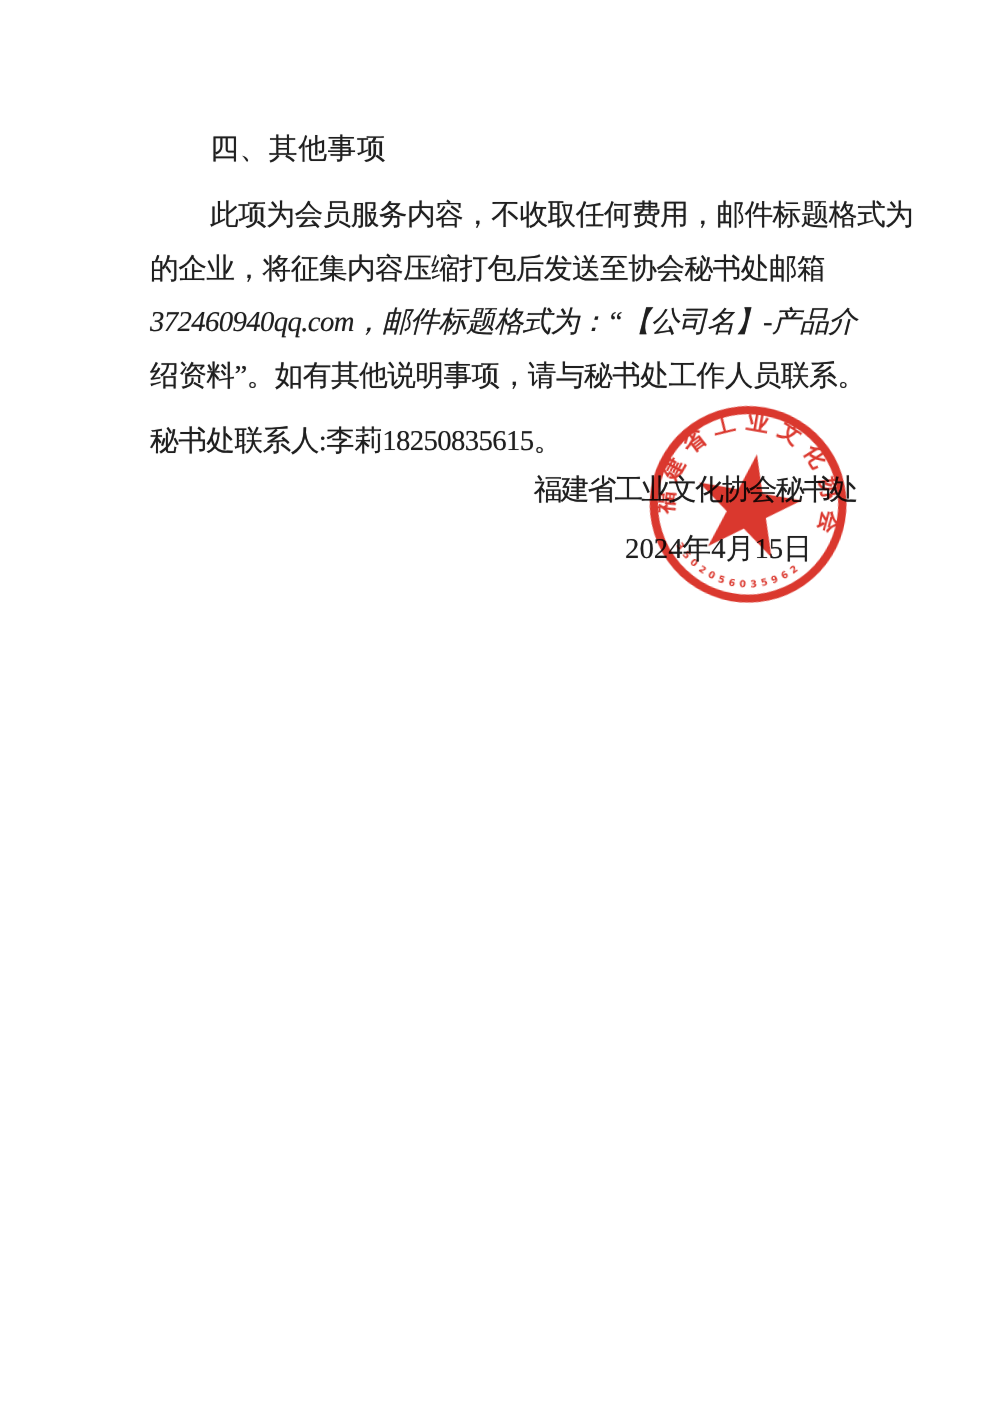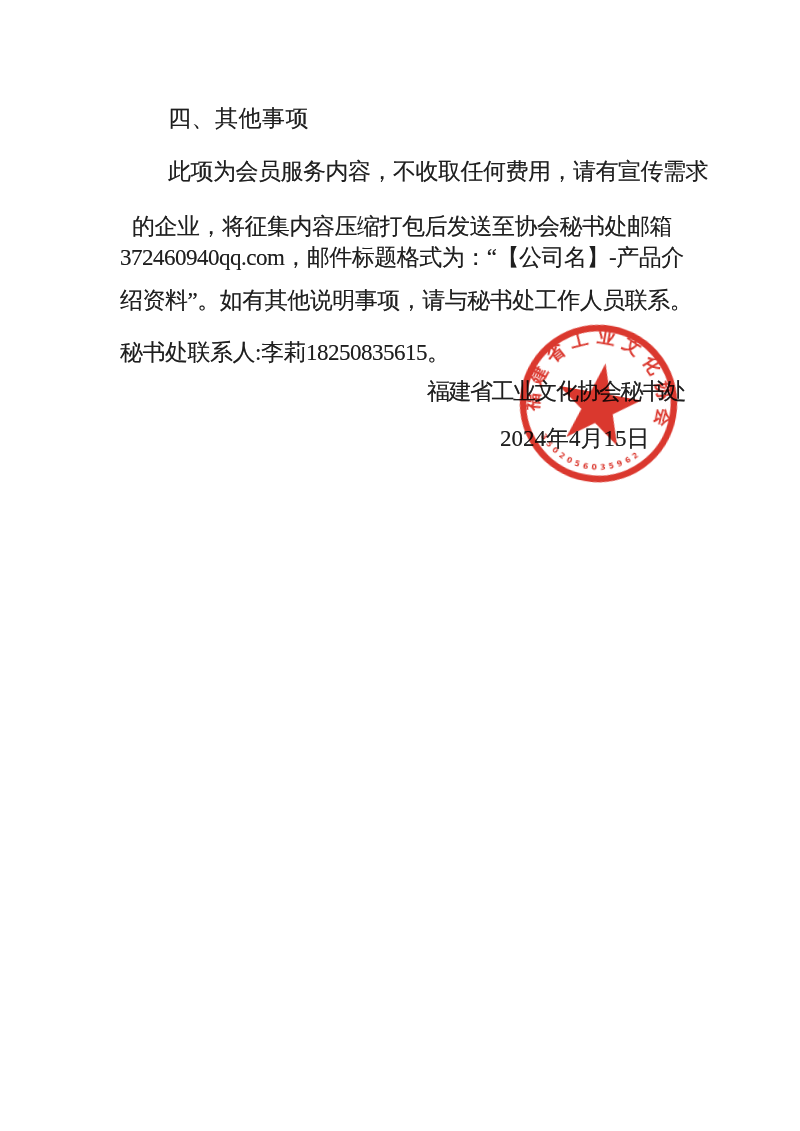--- a/index.html
+++ b/index.html
@@ -20,22 +20,22 @@
     position: absolute;
     white-space: nowrap;
     font-size: 23px;
     line-height: 26px;
     letter-spacing: -0.5px;
     color: #1f1f1f;
     text-shadow: 0 0 0.6px rgba(30,30,30,0.55);
   }
   .heading   { left: 168px; top: 106px; letter-spacing: 0.5px; }
   .l1        { left: 168px; top: 159px; }
-  .l2        { left: 132px; top: 202px; margin-top: 12px; }
-  .l3        { left: 120px; top: 245px; }
+  .l2        { left: 120px; top: 202px; }
+  .l3        { left: 120px; top: 245px; font-style: italic; }
   .l4        { left: 120px; top: 288px; font-family: Liberation Serif, serif; }
   .l5        { left: 120px; top: 340px; }
   .signature { left: 427px; top: 379px; letter-spacing: -1.5px; }
   .dateline  { left: 484px; top: 426px; letter-spacing: 0px; margin-left: 16px; }
 
   .seal {
     position: absolute;
     left: 517px;
     top: 322px;
     width: 163px;
@@ -59,21 +59,21 @@
     letter-spacing: 3.6px;
   }
 </style>
 </head>
 <body>
 
 <div class="page">
 
   <div class="txt heading">四、其他事项</div>
 
-  <div class="txt l1">此项为会员服务内容，不收取任何费用，请有宣传需求</div>
+  <div class="txt l1">此项为会员服务内容，不收取任何费用，邮件标题格式为</div>
   <div class="txt l2">的企业，将征集内容压缩打包后发送至协会秘书处邮箱</div>
   <div class="txt l3">372460940qq.com，邮件标题格式为：“【公司名】-产品介</div>
   <div class="txt l4">绍资料”。如有其他说明事项，请与秘书处工作人员联系。</div>
   <div class="txt l5">秘书处联系人:李莉18250835615。</div>
 
   <div class="txt signature">福建省工业文化协会秘书处</div>
   <div class="txt dateline">2024年4月15日</div>
 
   <div class="seal">
     <svg viewBox="0 0 160 160" xmlns="http://www.w3.org/2000/svg">

